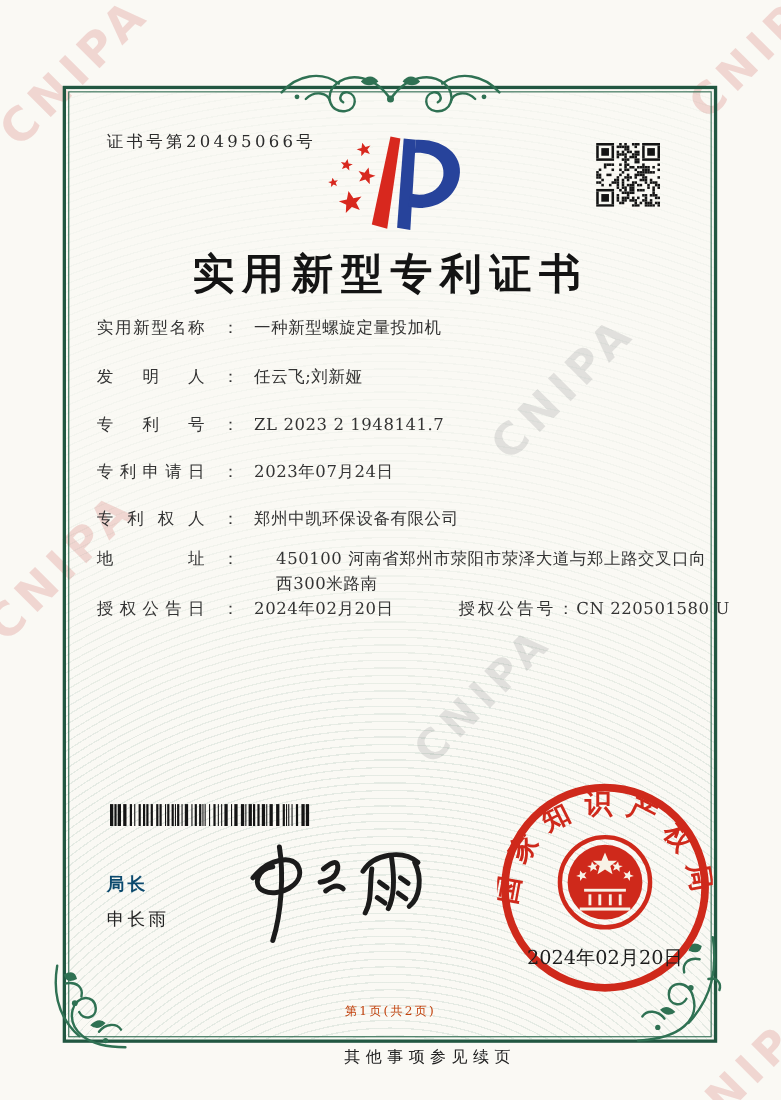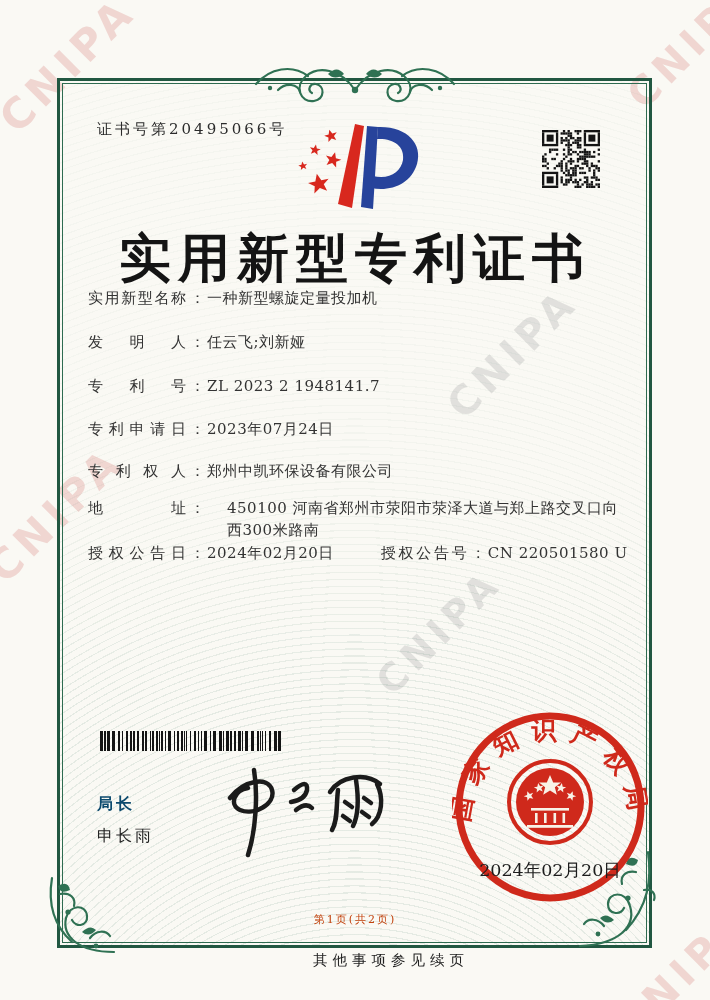--- a/index.html
+++ b/index.html
@@ -15,23 +15,23 @@
          border:3px solid #215741;}
   .frame .inner{position:absolute;left:2px;top:2px;right:2px;bottom:2px;border:1px solid #2e6b50;}
   .waves{position:absolute;left:60px;top:81px;width:589px;height:864px;pointer-events:none;
          background:repeating-radial-gradient(120% 95% at 50% 140%,rgba(47,113,83,0.10) 0 1px,rgba(0,0,0,0) 1px 6px);
          -webkit-mask-image:linear-gradient(rgba(0,0,0,0.25) 0%,rgba(0,0,0,0.35) 45%,#000 70%);
          mask-image:linear-gradient(rgba(0,0,0,0.25) 0%,rgba(0,0,0,0.35) 45%,#000 70%);}
   .cert-no{position:absolute;left:97px;top:120px;font-size:15px;letter-spacing:3px;color:#2b2b2b;}
   .logo{position:absolute;left:291px;top:114px;}
   .qr{position:absolute;left:539px;top:130px;}
   .title{position:absolute;left:0;top:224px;width:710px;text-align:center;
-         font-size:52px;font-weight:bold;letter-spacing:7px;color:#141414;}
+         font-size:38px;font-weight:bold;letter-spacing:7px;color:#141414;}
   
-  .row{position:absolute;left:88px;display:flex;font-size:15px;line-height:1.45;color:#333;}
+  .row{position:absolute;left:88px;display:flex;font-size:15px;line-height:1.45;color:#333;gap:12px;}
   .row .lbl{display:inline-block;width:98px;text-align:justify;text-align-last:justify;flex:none;}
   .row .colon{flex:none;padding:0 2px 0 4px;}
   .row .val{letter-spacing:0.5px;}
   .row .val.wrap{width:392px;margin-left:20px;}
   .pair2{margin-left:47px;display:flex;}
   .paras{position:absolute;left:88px;top:578px;width:537px;font-size:13.5px;line-height:2.1;
          color:#222;letter-spacing:0.5px;}
   .paras p{margin:0;text-indent:2em;}
   .barcode{position:absolute;left:100px;top:731px;}
   .sig-title{position:absolute;left:97px;top:794px;font-size:16px;letter-spacing:3px;color:#0c4a6e;font-weight:bold;}

